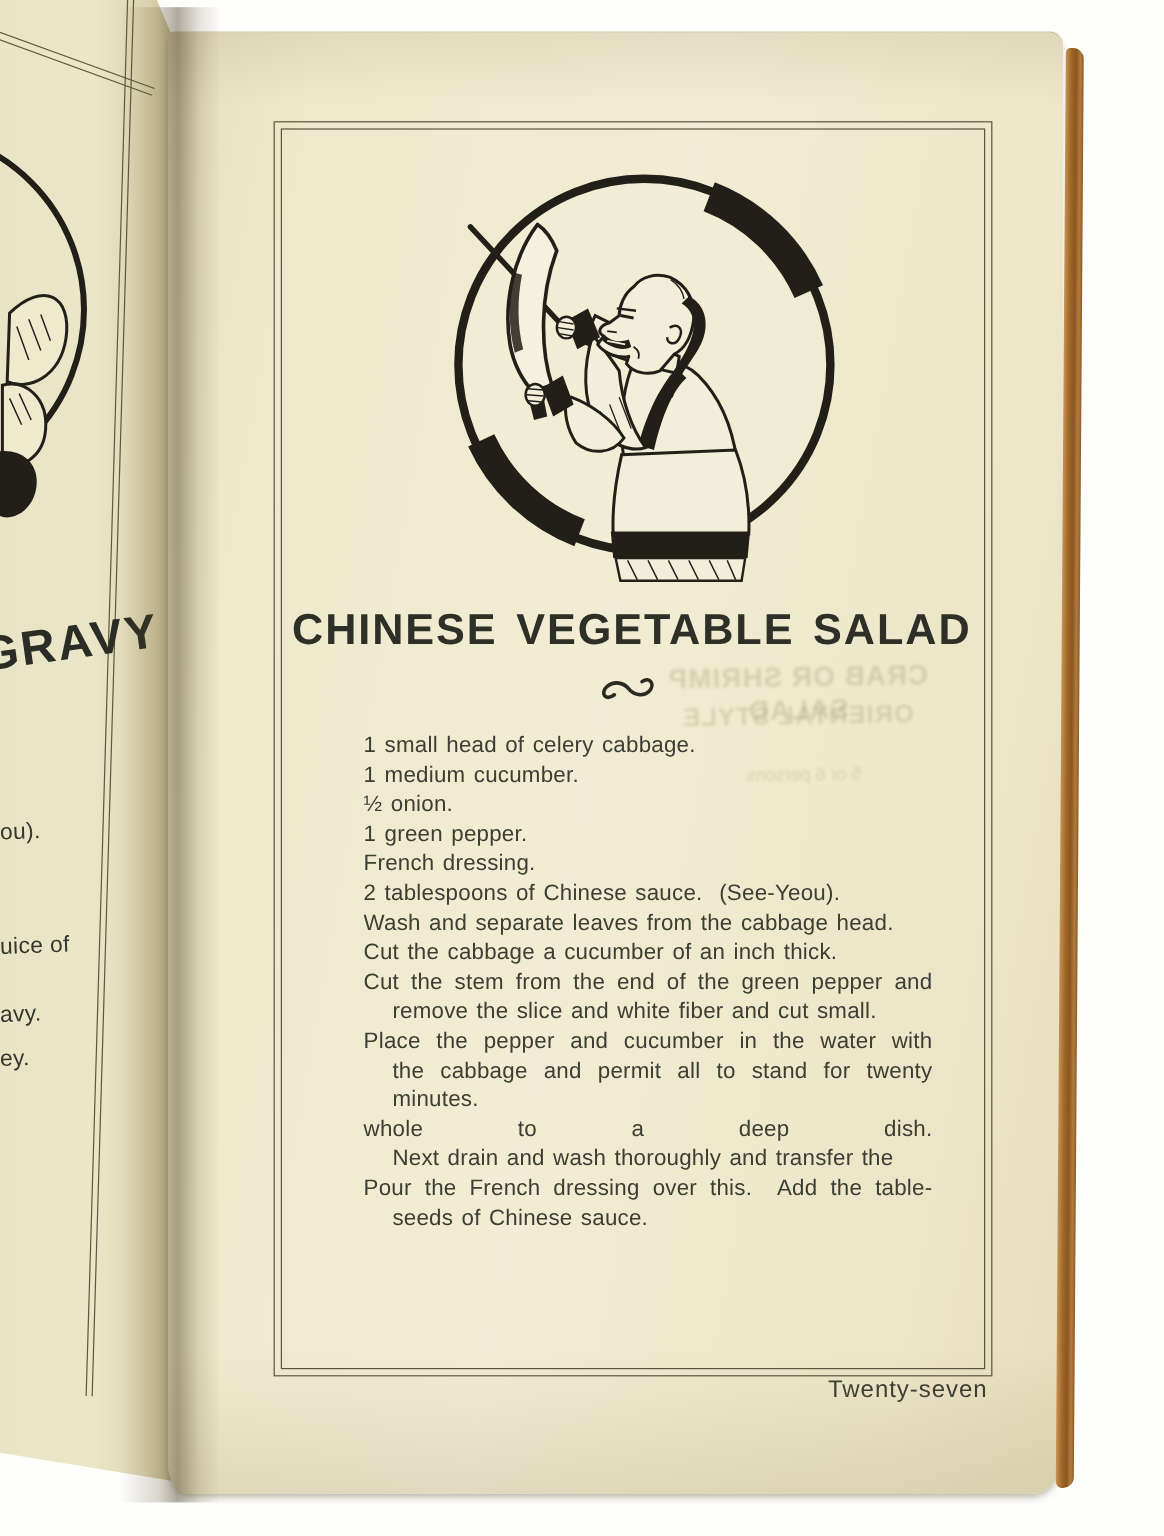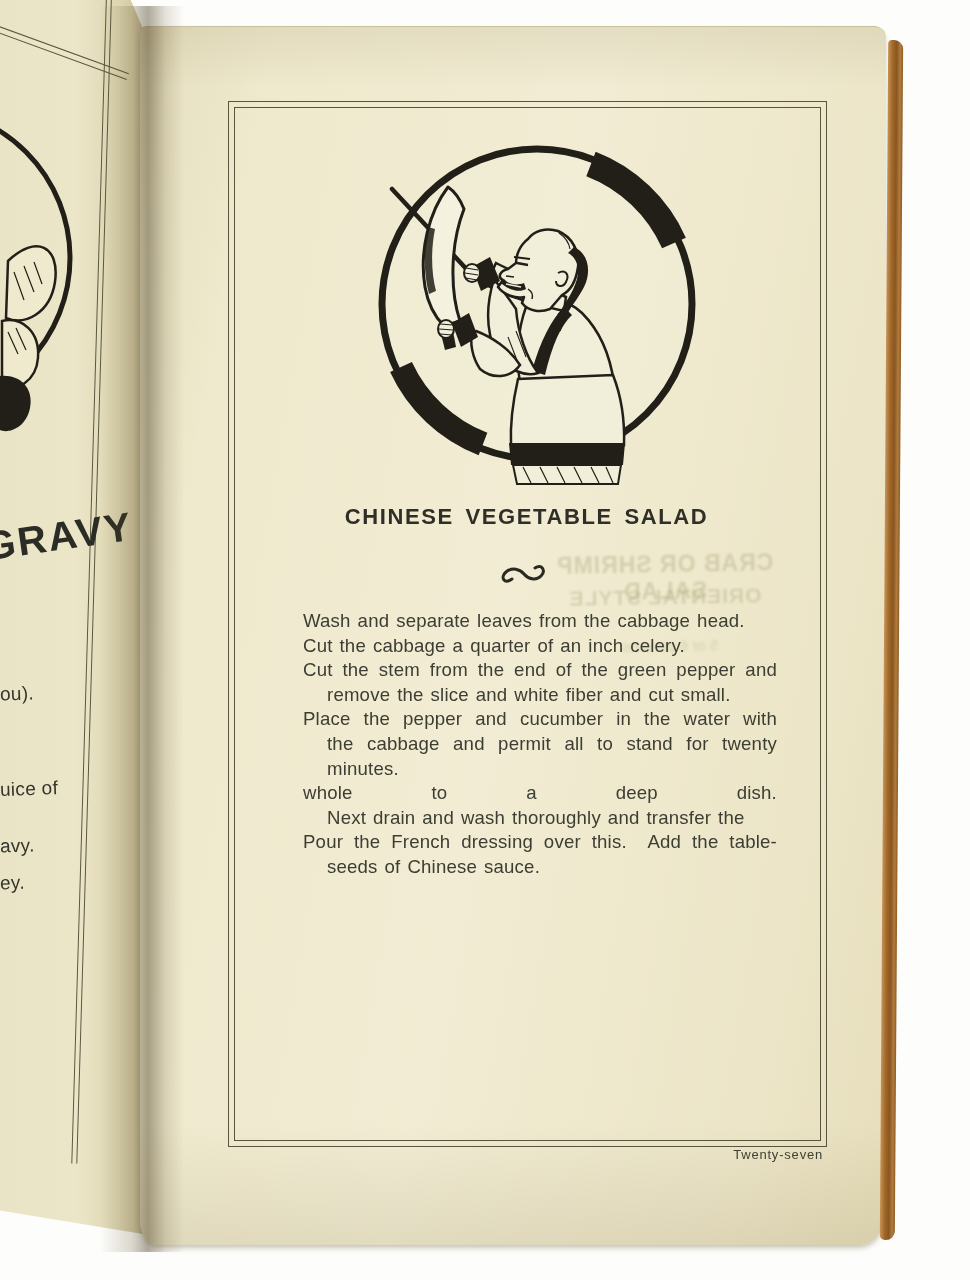--- a/index.html
+++ b/index.html
@@ -37,37 +37,37 @@
   .fore-edge{position:absolute;left:884px;top:40px;width:15px;height:1200px;
     background:linear-gradient(90deg,#c79358 0%,#a26a28 30%,#8a5520 58%,#b07c3e 82%,#8f5b22 100%);
     border-radius:4px 9px 9px 5px;transform:rotate(.4deg);}
 
   .frame{position:absolute;left:88px;top:74px;width:597px;height:1044px;border:1.7px solid #57553e;}
   .frame-inner{position:absolute;inset:5px;border:1.2px solid #57553e;}
 
   .illustration{position:absolute;left:228px;top:100px;width:338px;height:358px;}
 
   .title{position:absolute;left:90px;top:477px;width:593px;text-align:center;
-    font-size:22px;font-weight:700;letter-spacing:1.6px;word-spacing:4px;color:#2e2f27;}
+    font-size:36px;font-weight:700;letter-spacing:1.6px;word-spacing:4px;color:#2e2f27;}
   .ornament{position:absolute;left:358px;top:532px;width:52px;height:30px;}
 
   .ghost{position:absolute;transform:scaleX(-1) rotate(1deg);color:#a19c6e;text-align:center;
     font-weight:700;pointer-events:none;}
   .ghost1{left:400px;top:524px;width:250px;font-size:23px;letter-spacing:1px;opacity:.34;filter:blur(1.2px);}
   .ghost2{left:415px;top:558px;width:220px;font-size:21px;letter-spacing:1px;opacity:.32;filter:blur(1.3px);}
   .ghost3{left:470px;top:610px;width:120px;font-size:15px;font-weight:400;opacity:.30;filter:blur(1.5px);}
 
   .recipe{position:absolute;left:163px;top:582px;width:474px;font-size:18.6px;line-height:24.6px;
     color:#3c3d33;letter-spacing:.2px;word-spacing:1.6px;}
   .rline{white-space:nowrap;}
   .para .pline:nth-child(n+2){padding-left:24px;}
   .para .pline:not(:last-child){text-align:justify;text-align-last:justify;}
 
   .folio{position:absolute;left:420px;top:1120px;width:263px;text-align:right;
-    font-size:13px;letter-spacing:.8px;color:#3e3f33;}
+    font-size:20px;letter-spacing:.8px;color:#3e3f33;}
 
   svg .ink{stroke:#211f18;}
 </style>
 </head>
 <body>
 
 <div id="shot">
 
   <div class="left-page">
     <div class="lp-frame-top"></div>
@@ -149,25 +149,34 @@
       <path d="M14 20 C 6 26 2 18 8 13 C 14 8 22 10 26 15 C 30 20 38 22 43 17 C 48 12 44 4 37 9" fill="none" stroke="#2b2a22" stroke-width="3" stroke-linecap="round"></path>
     </svg>
 
     <div class="ghost ghost1">CRAB OR SHRIMP SALAD</div>
     <div class="ghost ghost2">ORIENTAL STYLE</div>
     <div class="ghost ghost3">5 or 6 persons</div>
 
     <div class="recipe">
       <div>
 
+      <div class="rline">1 small head of celery cabbage.</div>
+          <div class="rline">1 medium cucumber.</div>
+          <div class="rline">½ onion.</div>
+          <div class="rline">1 green pepper.</div>
+          <div class="rline">French dressing.</div>
+          <div class="rline">2 tablespoons of Chinese sauce.&nbsp; (See-Yeou).</div>
+        </div>
+      <div>
+
       <div class="para">
             <div class="pline">Wash and separate leaves from the cabbage head.</div>
           </div>
           <div class="para">
-            <div class="pline">Cut the cabbage a quarter of an inch celery.</div>
+            <div class="pline">Cut the cabbage a cucumber of an inch thick.</div>
           </div>
           <div class="para">
             <div class="pline">Cut the stem from the end of the green pepper and</div>
             <div class="pline">remove the slice and white fiber and cut small.</div>
           </div>
           <div class="para">
             <div class="pline">Place the pepper and cucumber in the water with</div>
             <div class="pline">the cabbage and permit all to stand for twenty</div>
             <div class="pline">minutes.</div>
           </div>

